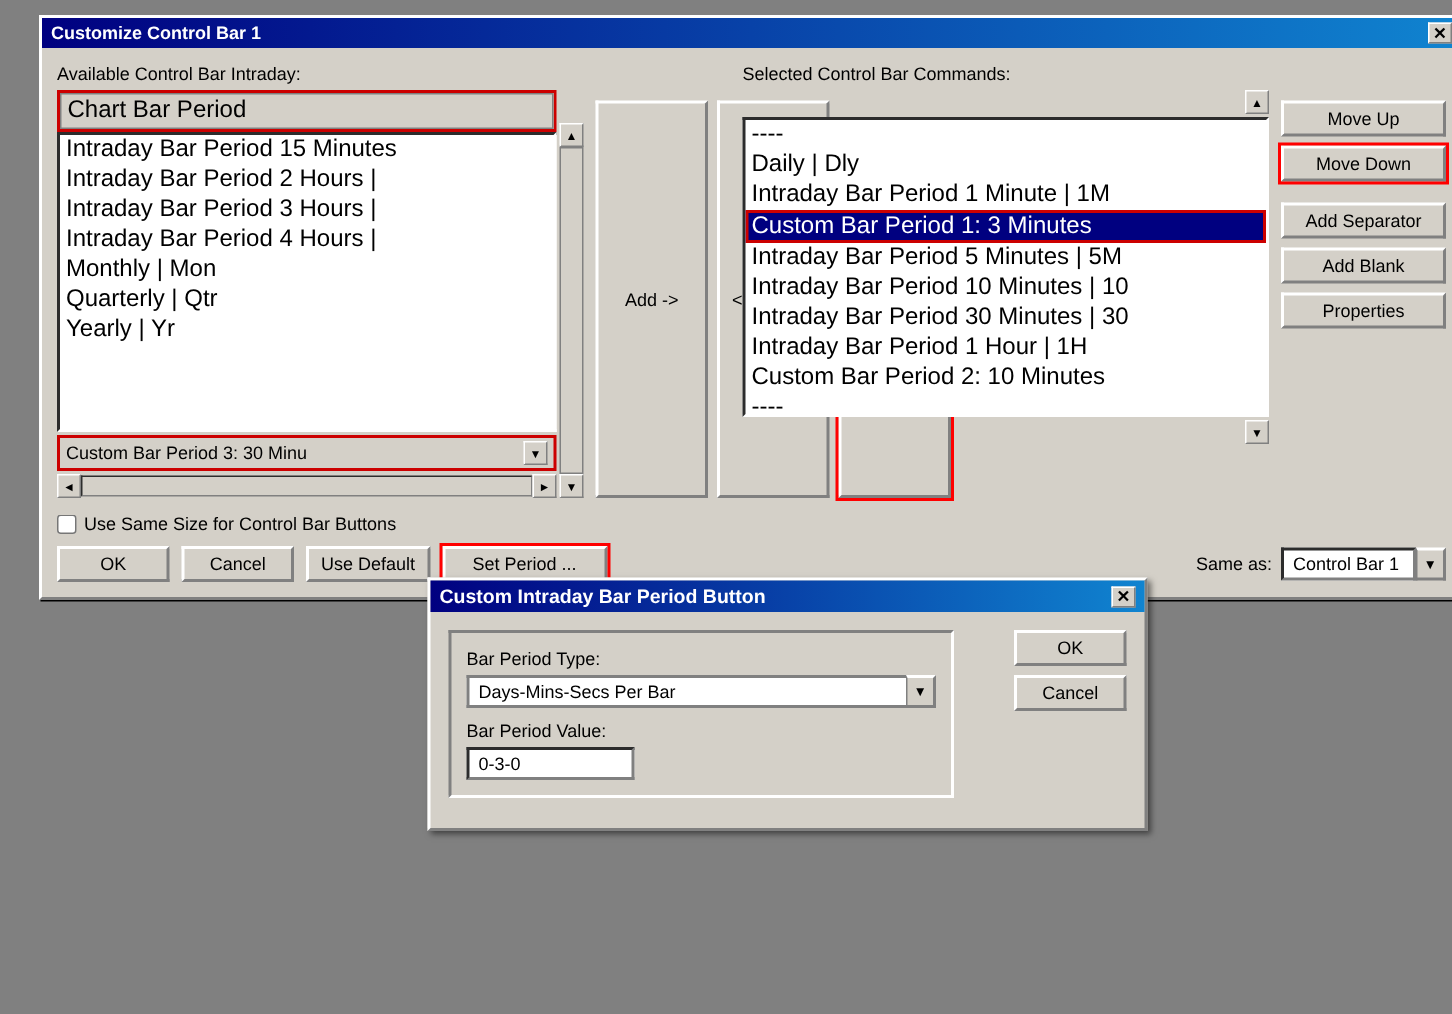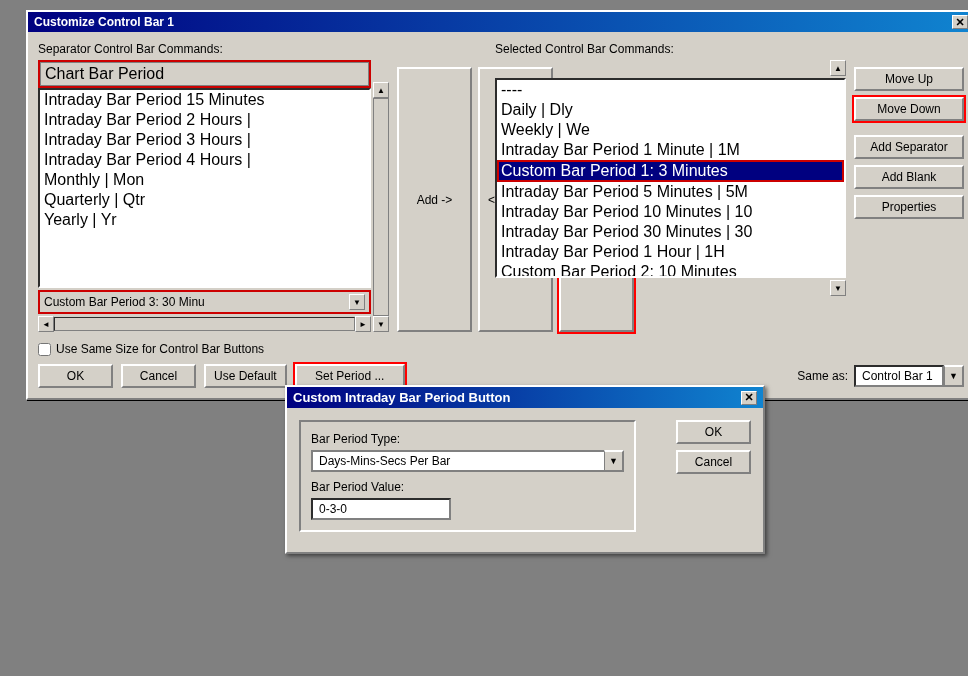--- a/index.html
+++ b/index.html
@@ -276,21 +276,21 @@
 
 <div class="main-dialog">
   <div class="title-bar">
     <span>Customize Control Bar 1</span>
     <div class="title-bar-close">✕</div>
   </div>
   <div class="dialog-content">
     <div class="columns-area">
 
       <div class="left-panel">
-        <div class="section-label">Separator Control Bar Commands:</div>
+        <div class="section-label">Available Control Bar Intraday:</div>
         <div style="display:flex; gap:2px;">
           <div style="flex:1;">
 
             <div style="border: 2px solid #cc0000; margin-bottom:0;">
               <div class="listbox-item" style="background:#d4d0c8; font-weight:normal; border: 1px solid #808080; padding: 2px 4px;">Chart Bar Period</div>
             </div>
             <div class="listbox">
               <div class="listbox-item">Intraday Bar Period 15 Minutes</div>
               <div class="listbox-item">Intraday Bar Period 2 Hours |</div>
               <div class="listbox-item">Intraday Bar Period 3 Hours |</div>
@@ -330,21 +330,20 @@
         <div class="section-label">Selected Control Bar Commands:</div>
         <div style="display:flex; gap:2px;">
           <div style="flex:1;">
 
             <div style="display:flex; align-items:center; gap:2px; margin-bottom:2px;">
               <div class="scroll-btn" style="margin-left:auto;">▲</div>
             </div>
             <div class="listbox">
               <div class="listbox-item">----</div>
               <div class="listbox-item">Daily | Dly</div>
-              <div class="listbox-item">Weekly | We</div>
               <div class="listbox-item">Intraday Bar Period 1 Minute | 1M</div>
               <div class="listbox-item selected item-red-border">Custom Bar Period 1: 3 Minutes</div>
               <div class="listbox-item">Intraday Bar Period 5 Minutes | 5M</div>
               <div class="listbox-item">Intraday Bar Period 10 Minutes | 10</div>
               <div class="listbox-item">Intraday Bar Period 30 Minutes | 30</div>
               <div class="listbox-item">Intraday Bar Period 1 Hour | 1H</div>
               <div class="listbox-item">Custom Bar Period 2: 10 Minutes</div>
               <div class="listbox-item">----</div>
             </div>
 
@@ -393,21 +392,21 @@
   </div>
   <div class="sub-dialog-content">
     <div style="display:flex; gap:24px;">
       <div class="sub-dialog-inner" style="flex:1;">
         <div class="field-label">Bar Period Type:</div>
         <div class="dropdown-row">
           <div class="dropdown-field">Days-Mins-Secs Per Bar</div>
           <div class="dropdown-arrow-btn">▼</div>
         </div>
         <div class="field-label">Bar Period Value:</div>
-        <div style="background:white; border: 2px inset #808080; padding: 2px 6px; font-size:12px; width:140px;">0-3-0</div>
+        <div style="background:white; border: 2px inset #808080; padding: 2px 6px; font-size:12px; width:112px;">0-3-0</div>
       </div>
       <div class="sub-ok-cancel">
         <button class="win-btn">OK</button>
         <button class="win-btn">Cancel</button>
       </div>
     </div>
   </div>
 </div>
 
 </body></html>

